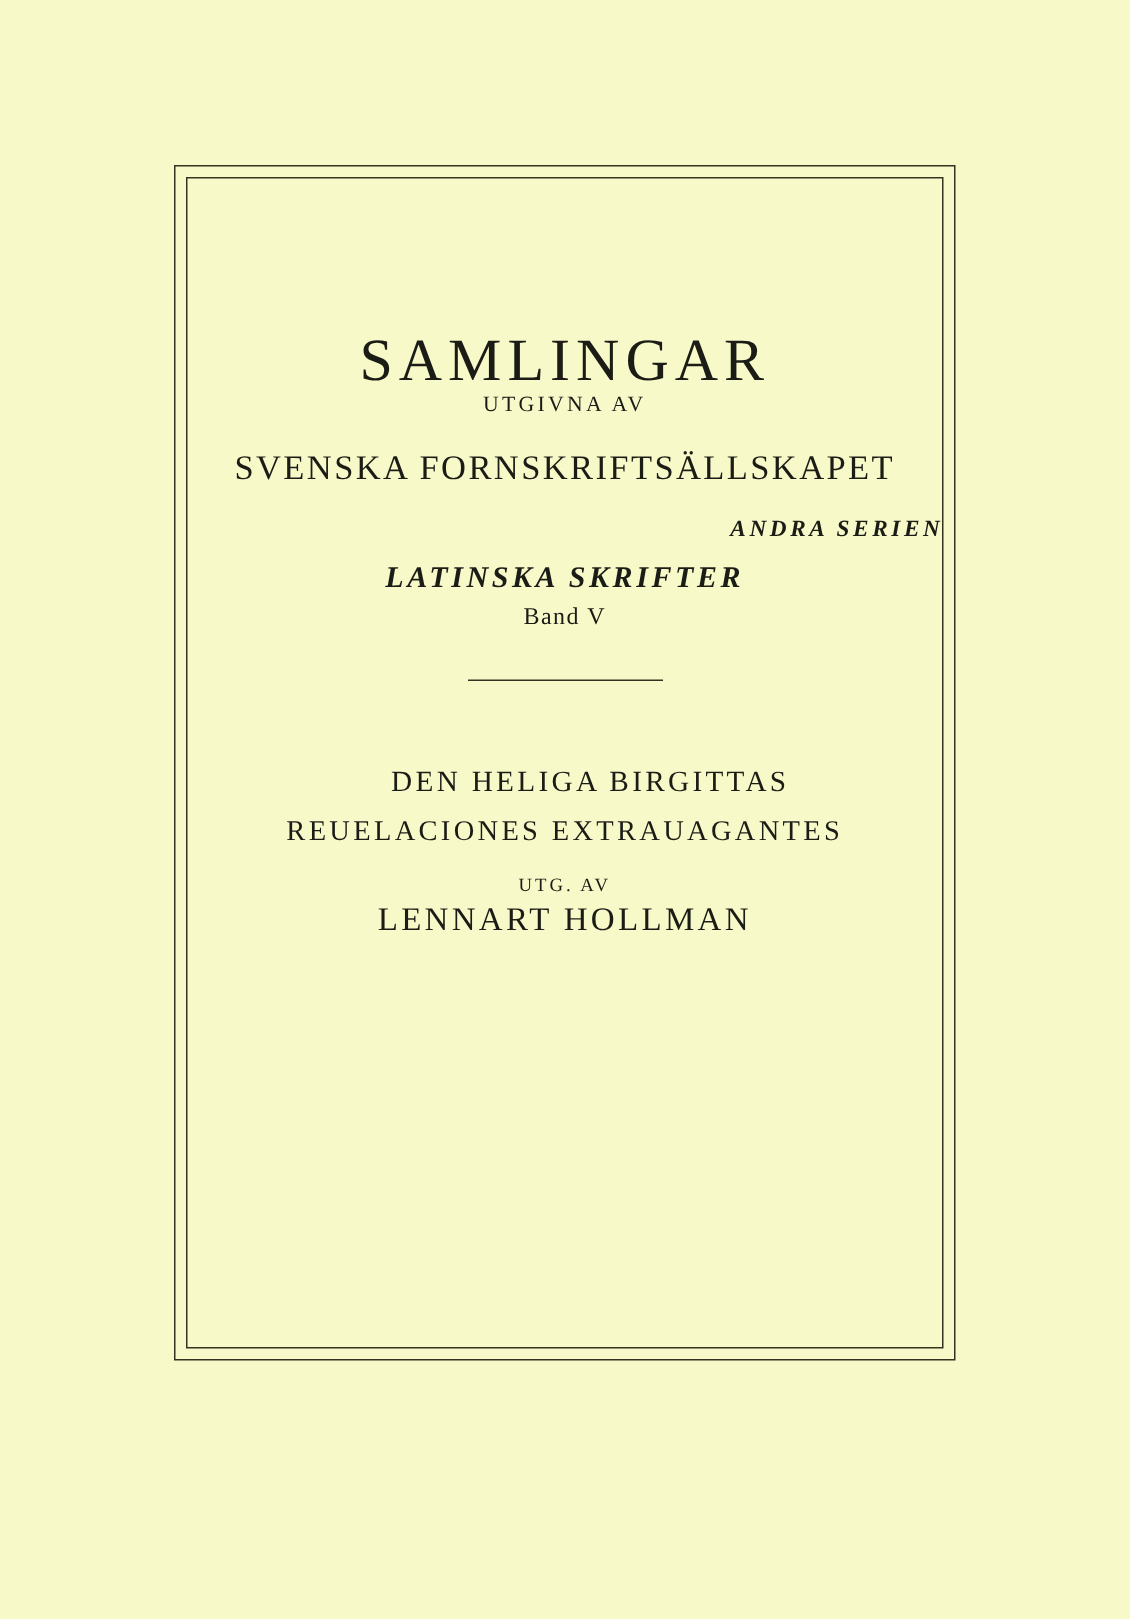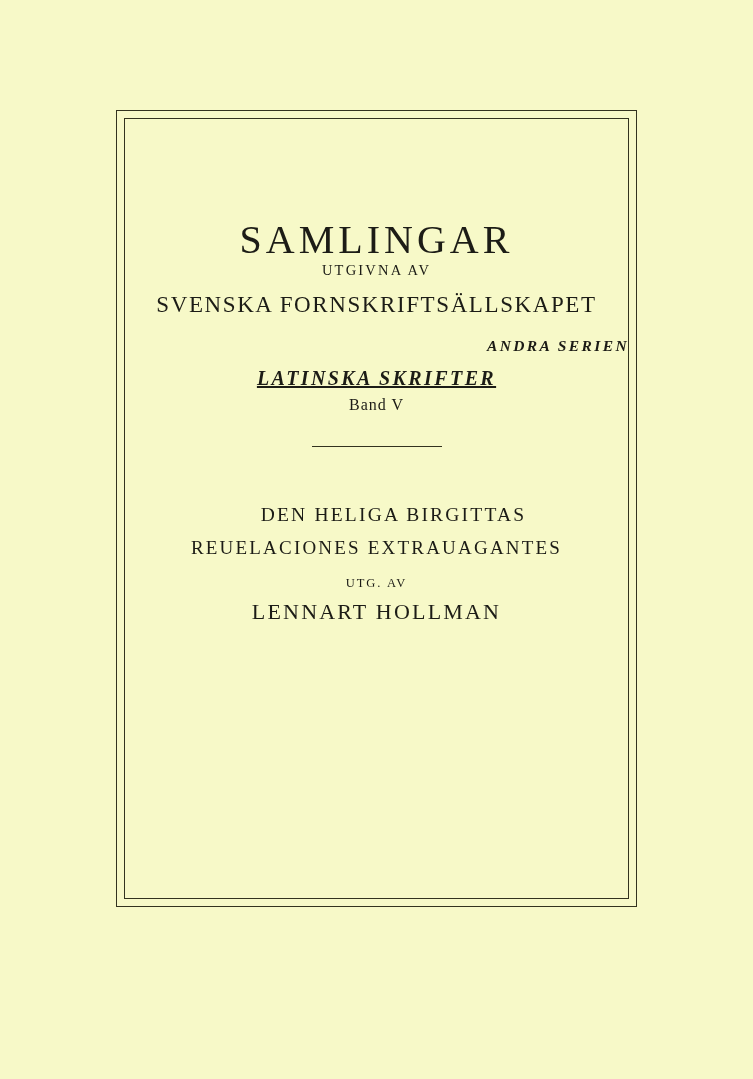--- a/index.html
+++ b/index.html
@@ -59,41 +59,40 @@
     font-weight: normal;
     line-height: 1.1;
   }
 
   .subtitle-small {
     font-size: 14.5px;
     letter-spacing: 2.2px;
   }
 
   .society {
-    margin-top: 13px;
+    margin-top: 20px;
     font-size: 23px;
     letter-spacing: 1.6px;
   }
 
   .series {
     margin-top: 19px;
     font-size: 15.5px;
     font-style: italic;
     letter-spacing: 2.4px;
     font-weight: bold;
     text-align: right;
   }
 
   .subseries {
     margin-top: 12px;
     font-size: 20px;
     font-style: italic;
     letter-spacing: 2.4px;
     font-weight: bold;
-    text-decoration: underline;
   }
 
   .band {
     margin-top: 6px;
     font-size: 16px;
     letter-spacing: 1px;
   }
 
   .rule {
     width: 130px;
@@ -115,21 +114,21 @@
     letter-spacing: 2.2px;
   }
 
   .editor-label {
     margin-top: 17px;
     font-size: 12.5px;
     letter-spacing: 2px;
   }
 
   .editor-name {
-    margin-top: 8px;
+    margin-top: 2px;
     font-size: 22px;
     letter-spacing: 2.2px;
   }
 </style>
 </head>
 <body>
 
 <div class="page">
 
   <div class="frame-outer"></div>

